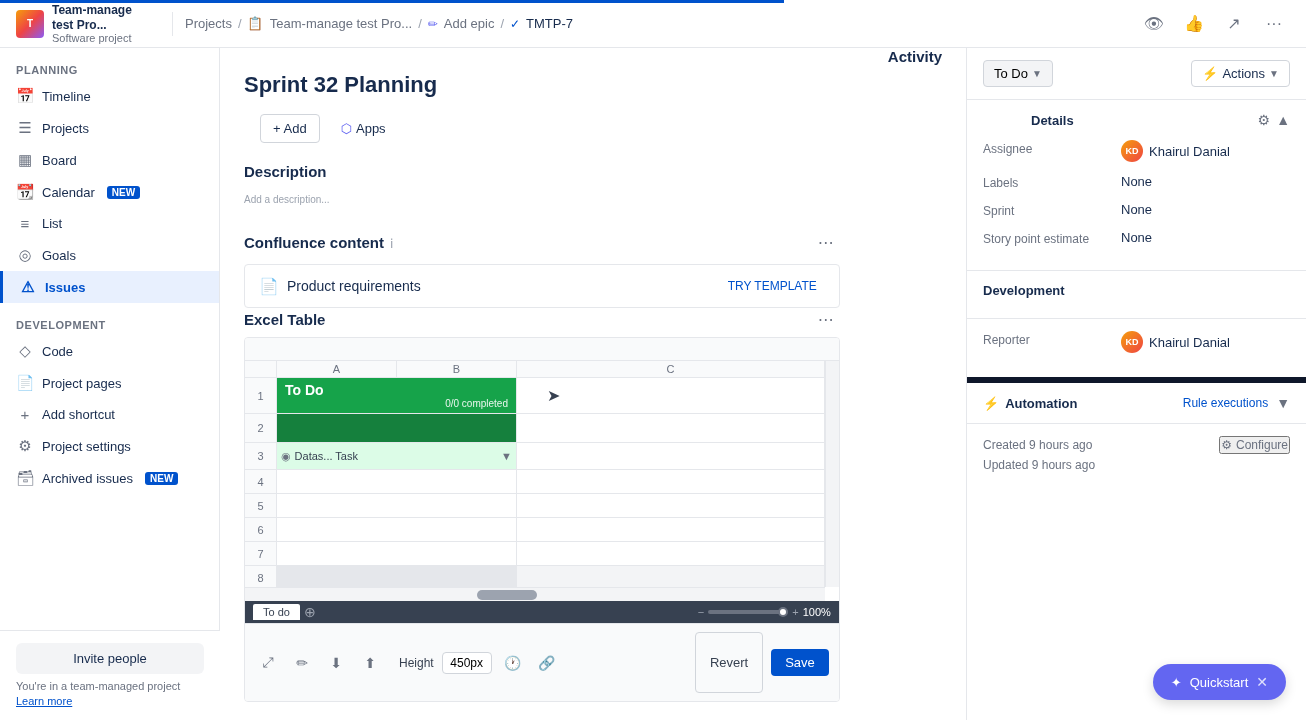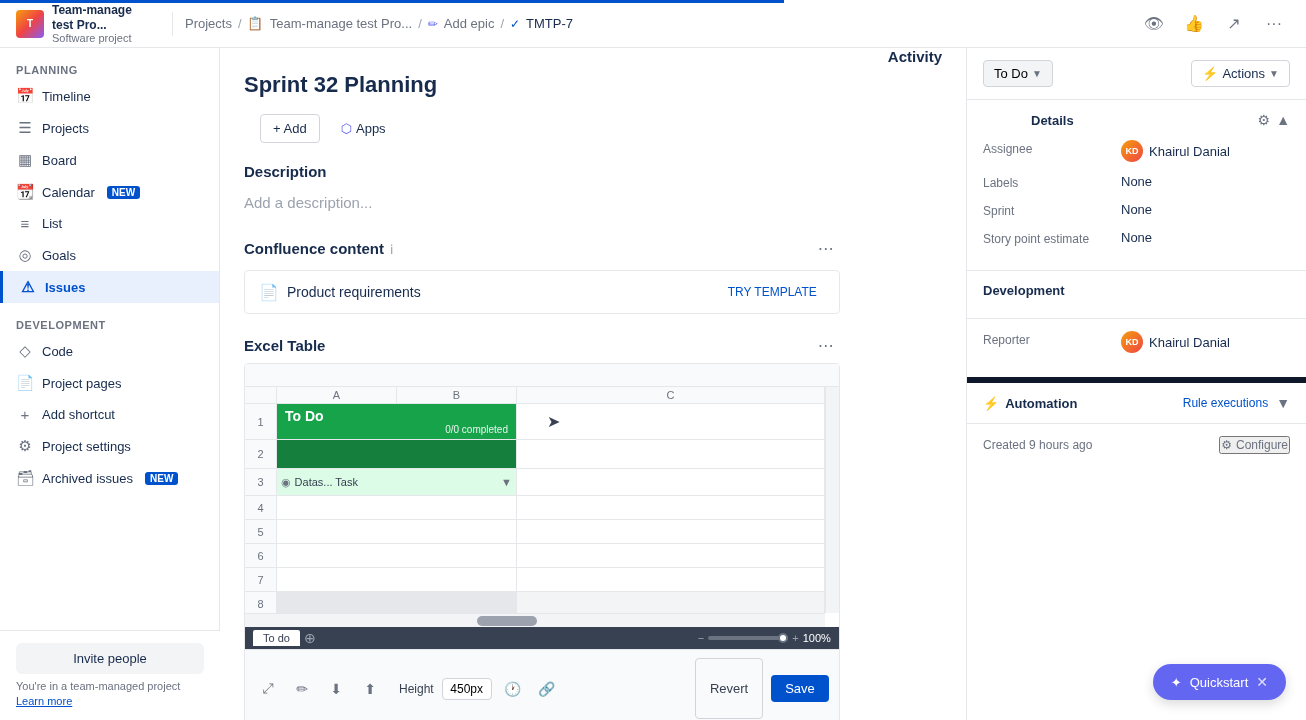--- a/index.html
+++ b/index.html
@@ -73,23 +73,23 @@
 
     .content-area { flex: 1; overflow-y: auto; display: flex; flex-direction: row; }
     .content-main { flex: 1; padding: 24px 24px 0; max-width: 880px; }
     .page-title { font-size: 22px; font-weight: 700; color: #172b4d; margin-bottom: 16px; }
     .toolbar { display: flex; align-items: center; gap: 8px; margin-bottom: 20px; padding-left: 16px; }
     .toolbar-btn { display: flex; align-items: center; gap: 4px; padding: 6px 12px; border: 1px solid transparent; border-radius: 4px; cursor: pointer; font-size: 13px; font-weight: 500; background: transparent; color: #172b4d; }
     .toolbar-btn.add { border-color: #d1d5db; }
     .toolbar-btn.apps { border-color: transparent; }
 
     .section-title { font-size: 15px; font-weight: 600; color: #172b4d; margin-bottom: 8px; }
-    .description-add { color: #9ca3af; font-size: 15px; cursor: pointer; padding: 6px 0; margin-bottom: 20px; }
-
-    .confluence-section { margin-bottom: 20px; }
+    .description-add { color: #9ca3af; font-size: 10px; cursor: pointer; padding: 6px 0; margin-bottom: 20px; }
+
+    .confluence-section { }
     .section-header { display: flex; align-items: center; justify-content: space-between; margin-bottom: 10px; }
     .section-header-left { display: flex; align-items: center; gap: 6px; }
     .info-icon { color: #9ca3af; font-size: 13px; cursor: pointer; }
     .more-icon { color: #6b7280; cursor: pointer; font-size: 16px; padding: 2px 6px; border-radius: 4px; }
 
     .confluence-item {
       display: flex; align-items: center; justify-content: space-between;
       padding: 10px 14px;
       border: 1px solid #e5e7eb;
       border-radius: 4px;
@@ -561,20 +561,23 @@
       </div>
 
       <div class="timestamps">
         <div class="timestamp-row">
           <span>Created 9 hours ago</span>
           <button class="configure-btn">
             <span>⚙</span>
             <span>Configure</span>
           </button>
         </div>
+        <div class="timestamp-row">
+          <span>Updated 9 hours ago</span>
+        </div>
       </div>
     </div>
 
   </div>
 </div>
 
 <button class="quickstart-btn">
   <span>✦</span>
   <span>Quickstart</span>
   <span class="quickstart-close">✕</span>

